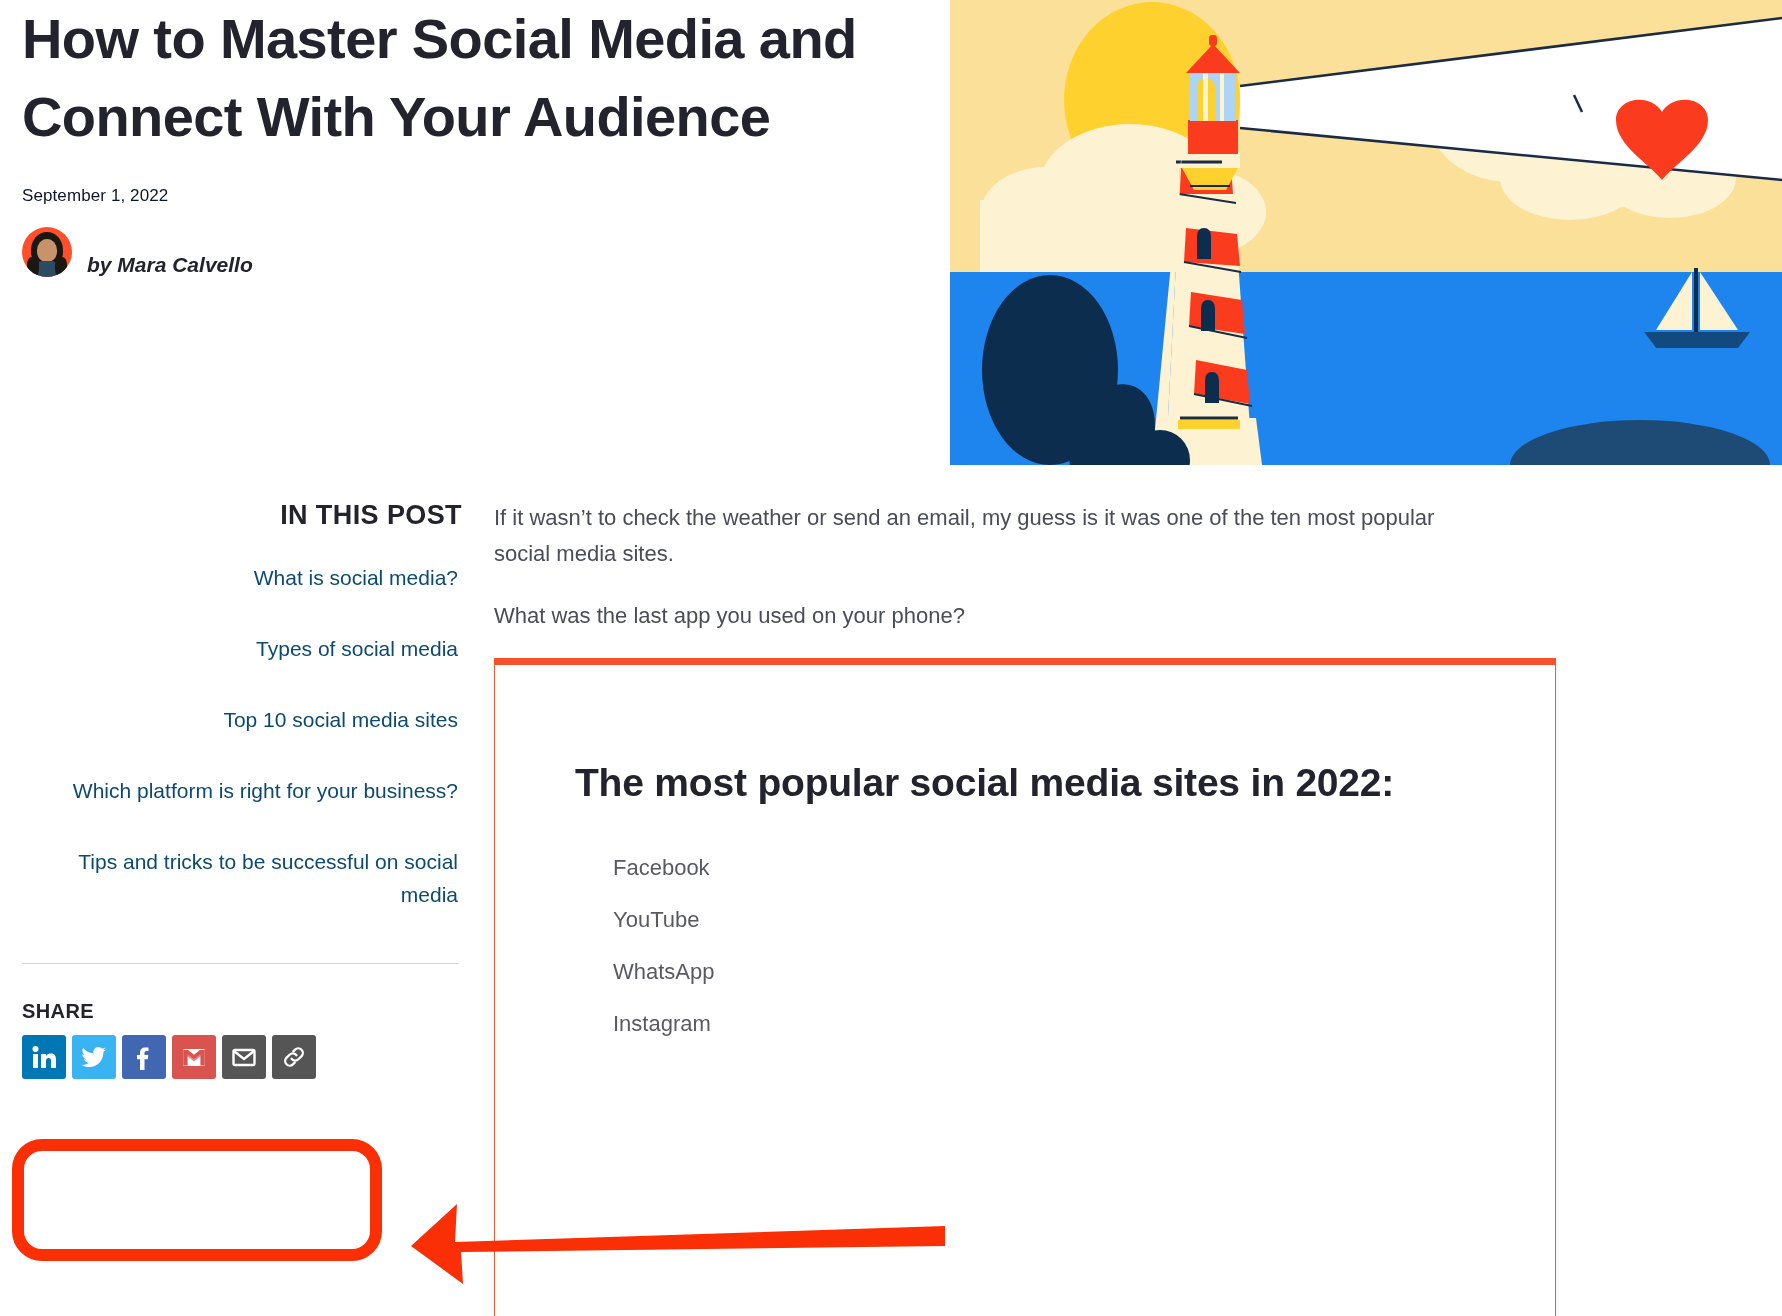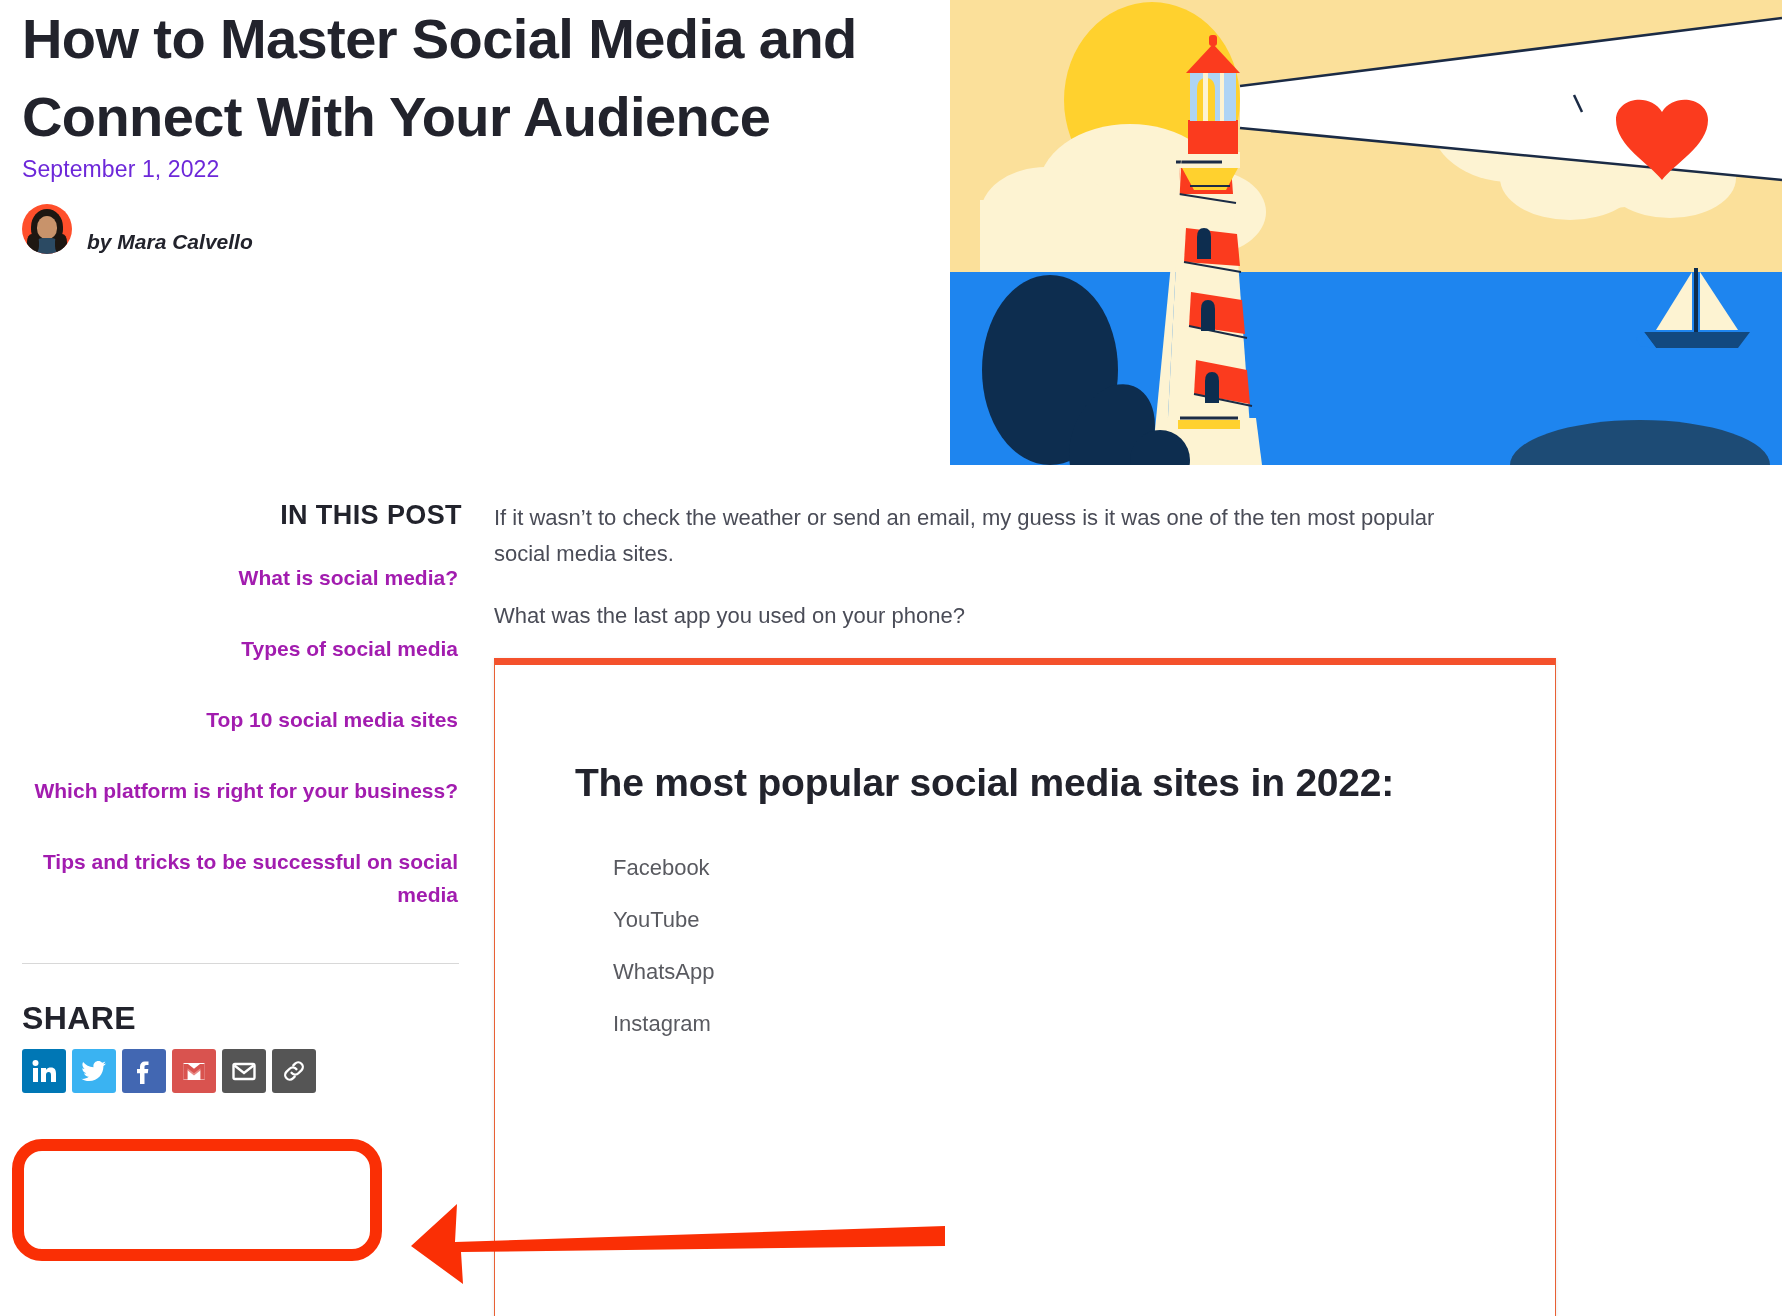--- a/index.html
+++ b/index.html
@@ -38,22 +38,23 @@
   .post-title {
     font-size: 56px;
     line-height: 78px;
     font-weight: 700;
     color: #22232c;
     letter-spacing: -0.6px;
     max-width: 840px;
   }
 
   .post-date {
-    font-size: 23px;
-    color: #6d28d9;
+    margin-top: 30px;
+    font-size: 17px;
+    color: #0f172a;
     font-weight: 400;
     letter-spacing: 0.1px;
   }
 
   .byline {
     margin-top: 21px;
     display: flex;
     align-items: flex-end;
     gap: 15px;
     font-style: italic;
@@ -134,22 +135,22 @@
     font-size: 27px;
     font-weight: 700;
     color: #22232c;
     letter-spacing: 0.4px;
     margin-bottom: 30px;
   }
 
   .toc-link {
     display: block;
     font-size: 21px;
-    font-weight: 700;
-    color: #a21caf;
+    font-weight: 400;
+    color: #0c4a6e;
     line-height: 33px;
     margin-bottom: 38px;
     text-decoration: none;
     max-width: 436px;
   }
   .toc-link:last-of-type { margin-bottom: 0; }
 
   .sidebar-divider {
     margin-top: 52px;
     width: 437px;
@@ -158,21 +159,21 @@
   }
 
   
   .share-block {
     position: absolute;
     left: 22px;
     top: 1000px;
     width: 330px;
   }
   .share-title {
-    font-size: 32px;
+    font-size: 20px;
     font-weight: 700;
     color: #22232c;
     letter-spacing: 0.4px;
     margin-bottom: 12px;
   }
   .share-icons {
     display: flex;
     gap: 6px;
   }
   .share-icon {

